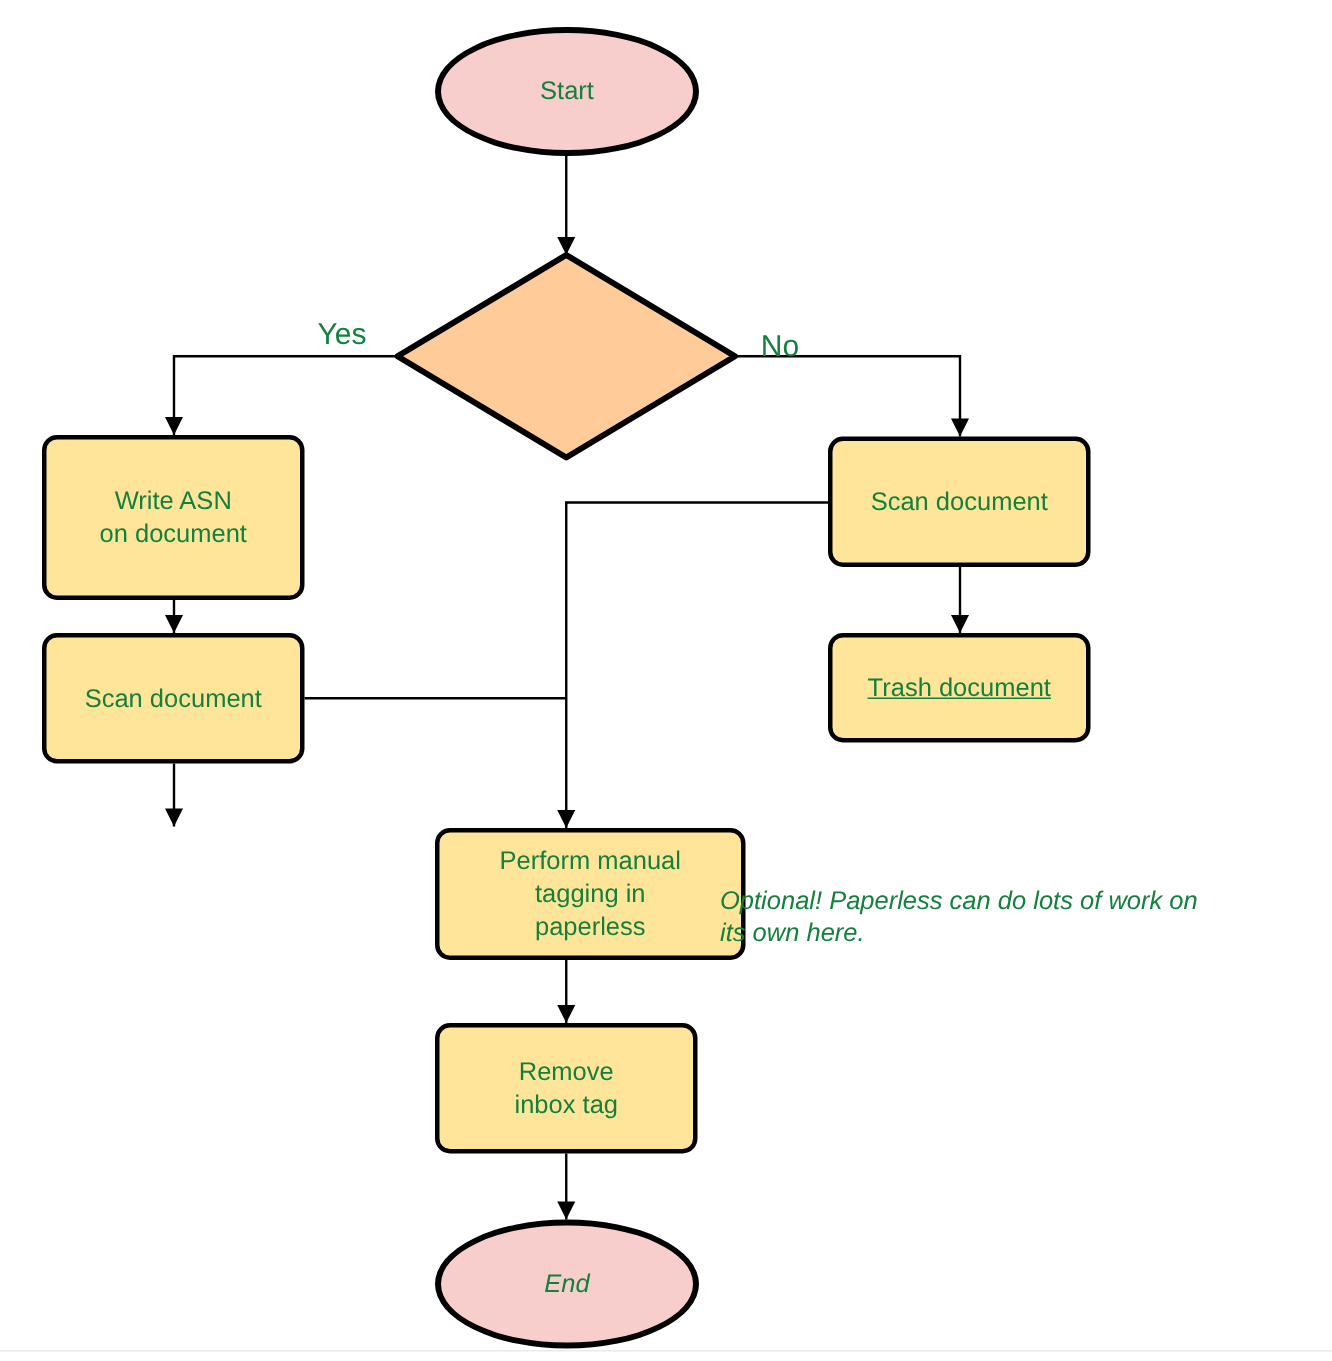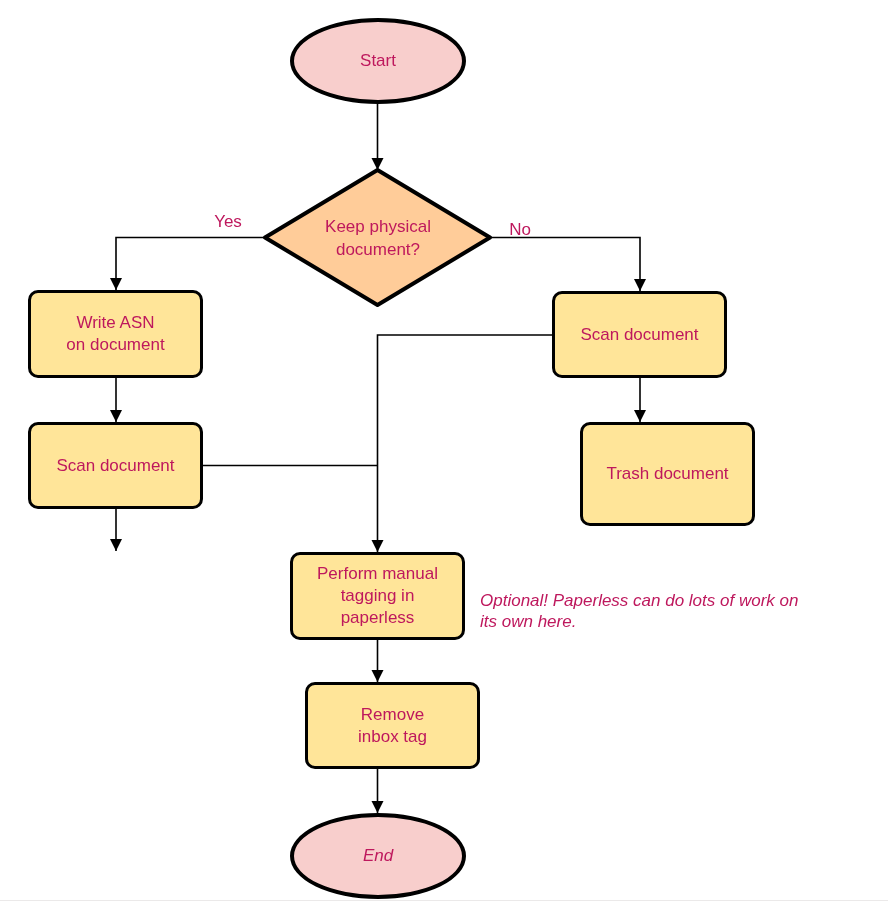--- a/index.html
+++ b/index.html
@@ -1,45 +1,45 @@
 <!DOCTYPE html>
 <html><head>
 <meta charset="utf-8">
 <style>
   html,body{margin:0;padding:0;background:#ffffff;}
   #canvas{
     position:relative;width:888px;height:907px;background:#ffffff;overflow:hidden;
-    font-family:"Liberation Sans", sans-serif;color:#be185d;
+    font-family:"Liberation Sans", sans-serif;color:#15803d;
   }
   #edges{position:absolute;left:0;top:0;width:888px;height:907px;pointer-events:none;}
   .node{
     position:absolute;box-sizing:border-box;display:flex;align-items:center;justify-content:center;
     text-align:center;font-size:17px;line-height:22px;white-space:pre-line;z-index:2;
   }
   .process{background:#ffe599;border:3px solid #000;border-radius:10px;}
   .terminal{background:#f8cecc;border:4px solid #000;border-radius:50%;}
   .dlabel{
     position:absolute;display:flex;align-items:center;justify-content:center;text-align:center;
     font-size:17px;line-height:23px;white-space:pre-line;z-index:2;
   }
   .edge-label{
-    position:absolute;font-size:17px;text-align:center;z-index:2;
+    position:absolute;font-size:20px;text-align:center;z-index:2;
   }
   .note{
     position:absolute;font-size:17px;line-height:21px;font-style:italic;white-space:pre-line;z-index:2;
   }
   
   #n-start   {left:290px;top:18px;width:176px;height:86px;}
-  #n-write   {left:28px; top:290px;width:175px;height:88px;}
+  #n-write   {left:28px; top:290px;width:175px;height:110px;}
   #n-scan-l  {left:28px; top:422px;width:175px;height:87px;}
   #n-archive {left:28px; top:551px;width:175px;height:89px;}
   #n-scan-r  {left:552px;top:291px;width:175px;height:87px;}
-  #n-trash   {left:580px;top:422px;width:175px;height:104px;}
-  #n-tagging {left:290px;top:552px;width:175px;height:88px;}
-  #n-remove  {left:290px;top:682px;width:175px;height:87px;margin-left:15px;}
+  #n-trash   {left:552px;top:422px;width:175px;height:73px;text-decoration:underline;}
+  #n-tagging {left:290px;top:552px;width:207px;height:88px;}
+  #n-remove  {left:290px;top:682px;width:175px;height:87px;}
   #n-end     {left:290px;top:813px;width:176px;height:86px;font-style:italic;}
   #n-decision-label{left:277px;top:214px;width:202px;height:47px;}
   #lbl-yes{left:200px;top:212px;width:56px;}
   #lbl-no {left:492px;top:220px;width:56px;}
   #note-optional{left:480px;top:590px;width:412px;}
   #bottom-rule{position:absolute;left:0;top:900px;width:888px;height:1px;background:#ebe9e9;}
 </style>
 </head>
 <body>
 
@@ -61,22 +61,20 @@
     <path d="M116,509 V551" fill="none" stroke="#000" stroke-width="1.6" marker-end="url(#arrow)"></path>
     <path d="M640,378 V422" fill="none" stroke="#000" stroke-width="1.6" marker-end="url(#arrow)"></path>
     <path d="M552,335 H377.5 V552" fill="none" stroke="#000" stroke-width="1.6" marker-end="url(#arrow)"></path>
     <path d="M203,465.5 H377.5" fill="none" stroke="#000" stroke-width="1.6"></path>
     <path d="M377.5,640 V682" fill="none" stroke="#000" stroke-width="1.6" marker-end="url(#arrow)"></path>
     <path d="M377.5,769 V813" fill="none" stroke="#000" stroke-width="1.6" marker-end="url(#arrow)"></path>
   </svg>
 
   <div id="n-start" class="node terminal">Start</div>
 
-  <div id="n-decision-label" class="dlabel">Keep physical
-document?</div>
 
   <div id="n-write" class="node process">Write ASN
 on document</div>
 
   <div id="n-scan-l" class="node process">Scan document</div>
 
 
   <div id="n-scan-r" class="node process">Scan document</div>
 
   <div id="n-trash" class="node process">Trash document</div>

